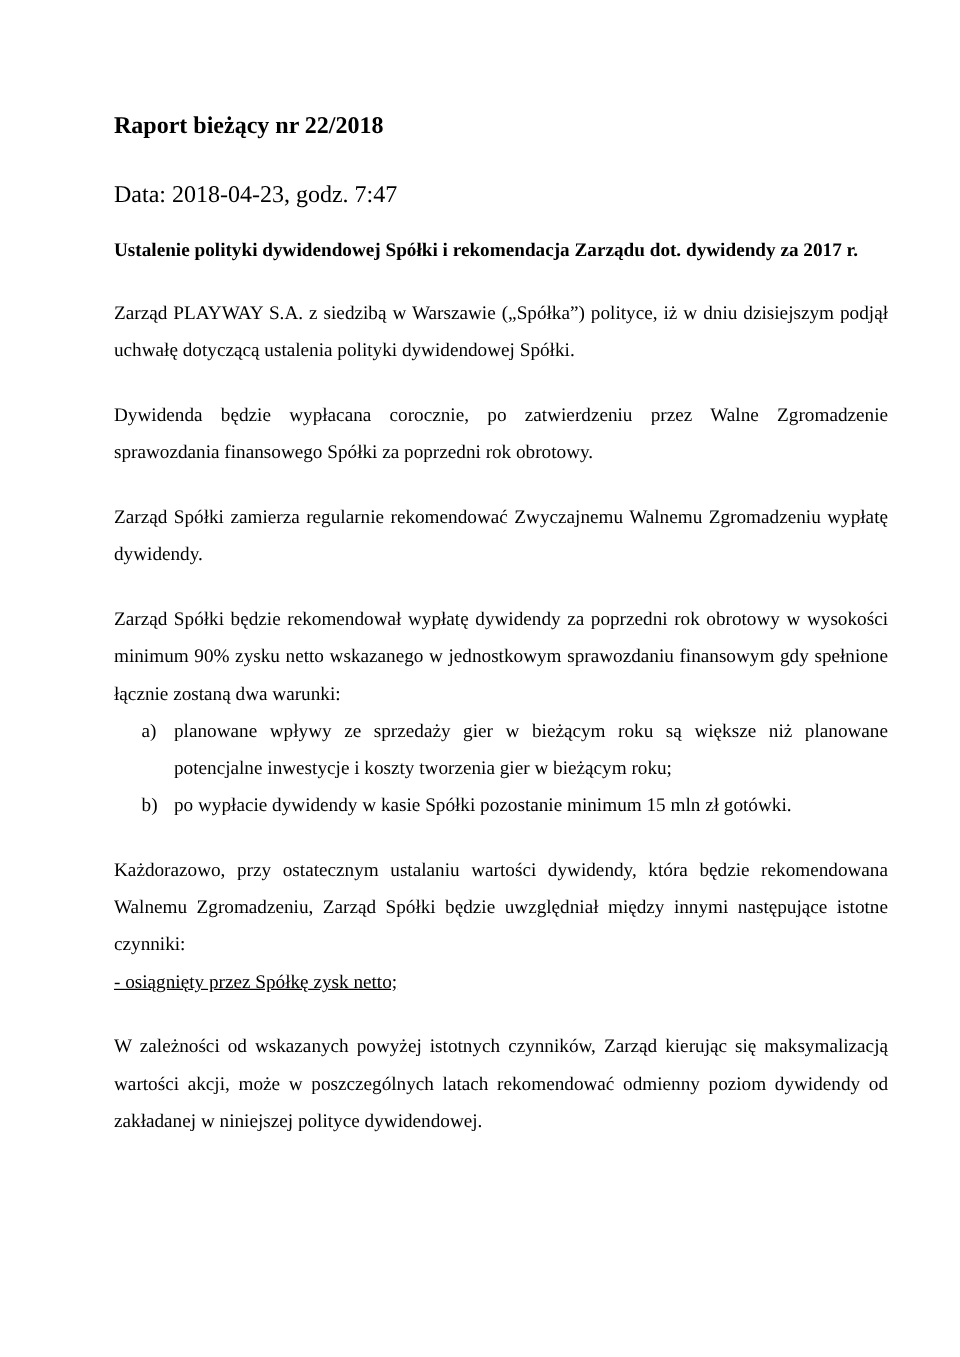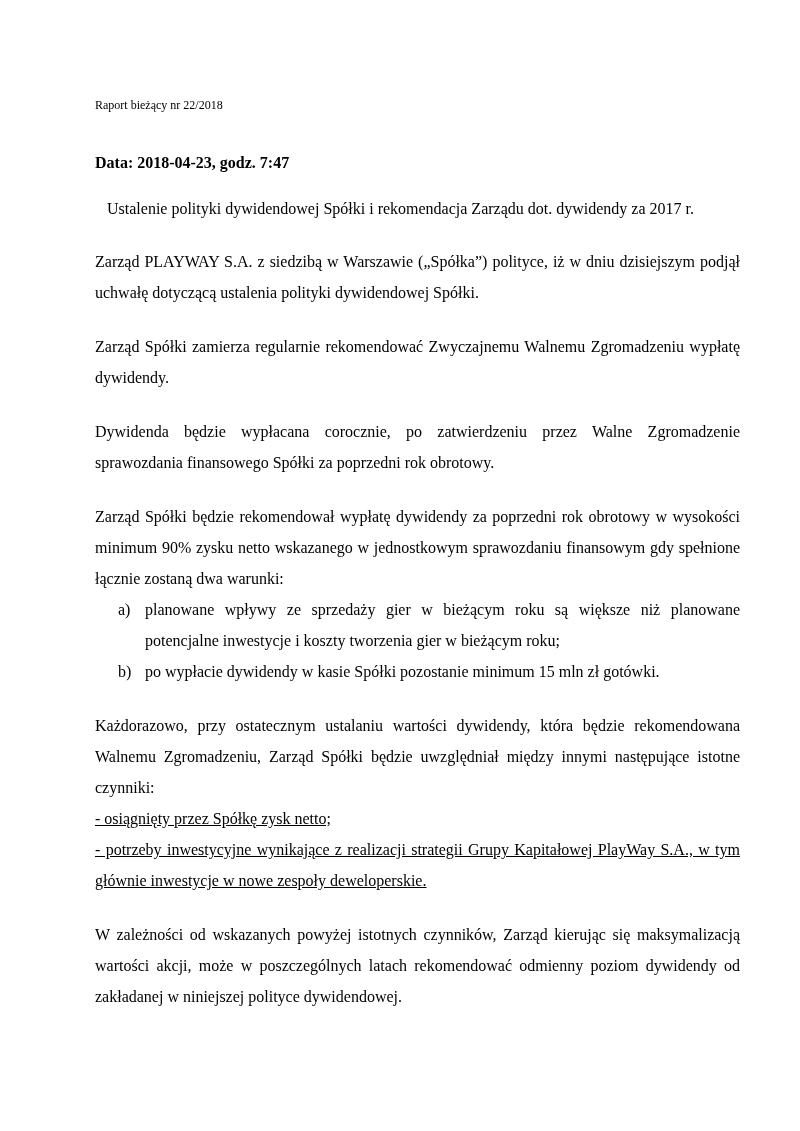--- a/index.html
+++ b/index.html
@@ -16,36 +16,36 @@
     -webkit-font-smoothing: antialiased;
   }
   .page {
     box-sizing: border-box;
     width: 800px;
     min-height: 1131px;
     padding: 90px 60px 50px 95px;
     background: #ffffff;
   }
   .title {
-    font-size: 12px;
-    font-weight: normal;
+    font-size: 20px;
+    font-weight: bold;
     line-height: 31px;
     margin: 0 0 26px 0;
   }
   .dateline {
-    font-size: 16px;
-    font-weight: bold;
+    font-size: 20px;
+    font-weight: normal;
     line-height: 31px;
     margin: 0 0 15px 0;
   }
   .subject {
     font-size: 16px;
-    font-weight: normal;
+    font-weight: bold;
     line-height: 31px;
-    margin: 0 0 22px 12px;
+    margin: 0 0 22px 0;
     text-align: justify;
   }
   .block {
     margin: 0 0 23px 0;
   }
   .para {
     font-size: 16px;
     line-height: 31px;
     margin: 0;
     text-align: justify;
@@ -85,45 +85,44 @@
 
   <p class="dateline">Data: 2018-04-23, godz. 7:47</p>
 
   <h2 class="subject">Ustalenie polityki dywidendowej Spółki i rekomendacja Zarządu dot. dywidendy za 2017 r.</h2>
 
   <div class="block">
     <p class="para">Zarząd PLAYWAY S.A. z siedzibą w Warszawie („Spółka”) polityce, iż w dniu dzisiejszym podjął uchwałę dotyczącą ustalenia polityki dywidendowej Spółki.</p>
   </div>
 
   <div class="block">
-    <p class="para">Zarząd Spółki zamierza regularnie rekomendować Zwyczajnemu Walnemu Zgromadzeniu wypłatę dywidendy.</p>
+    <p class="para">Dywidenda będzie wypłacana corocznie, po zatwierdzeniu przez Walne Zgromadzenie sprawozdania finansowego Spółki za poprzedni rok obrotowy.</p>
   </div>
 
   <div class="block">
-    <p class="para">Dywidenda będzie wypłacana corocznie, po zatwierdzeniu przez Walne Zgromadzenie sprawozdania finansowego Spółki za poprzedni rok obrotowy.</p>
+    <p class="para">Zarząd Spółki zamierza regularnie rekomendować Zwyczajnemu Walnemu Zgromadzeniu wypłatę dywidendy.</p>
   </div>
 
   <div class="block">
     <p class="para">Zarząd Spółki będzie rekomendował wypłatę dywidendy za poprzedni rok obrotowy w wysokości minimum 90% zysku netto wskazanego w jednostkowym sprawozdaniu finansowym gdy spełnione łącznie zostaną dwa warunki:</p>
     <div class="list">
       <div class="list-item">
         <span class="list-marker">a)</span>
         <span class="list-item-text">planowane wpływy ze sprzedaży gier w bieżącym roku są większe niż planowane potencjalne inwestycje i koszty tworzenia gier w bieżącym roku;</span>
       </div>
       <div class="list-item">
         <span class="list-marker">b)</span>
         <span class="list-item-text">po wypłacie dywidendy w kasie Spółki pozostanie minimum 15 mln zł gotówki.</span>
       </div>
     </div>
   </div>
 
 
   <div class="block">
     <p class="para">Każdorazowo, przy ostatecznym ustalaniu wartości dywidendy, która będzie rekomendowana Walnemu Zgromadzeniu, Zarząd Spółki będzie uwzględniał między innymi następujące istotne czynniki:</p>
     <p class="factor">- osiągnięty przez Spółkę zysk netto;</p>
-    <p class="factor">- potrzeby inwestycyjne wynikające z realizacji strategii Grupy Kapitałowej PlayWay S.A., w tym głównie inwestycje w nowe zespoły deweloperskie.</p>
   </div>
 
   <div class="block">
     <p class="para">W zależności od wskazanych powyżej istotnych czynników, Zarząd kierując się maksymalizacją wartości akcji, może w poszczególnych latach rekomendować odmienny poziom dywidendy od zakładanej w niniejszej polityce dywidendowej.</p>
   </div>
 
 </div>
 
 </body></html>

